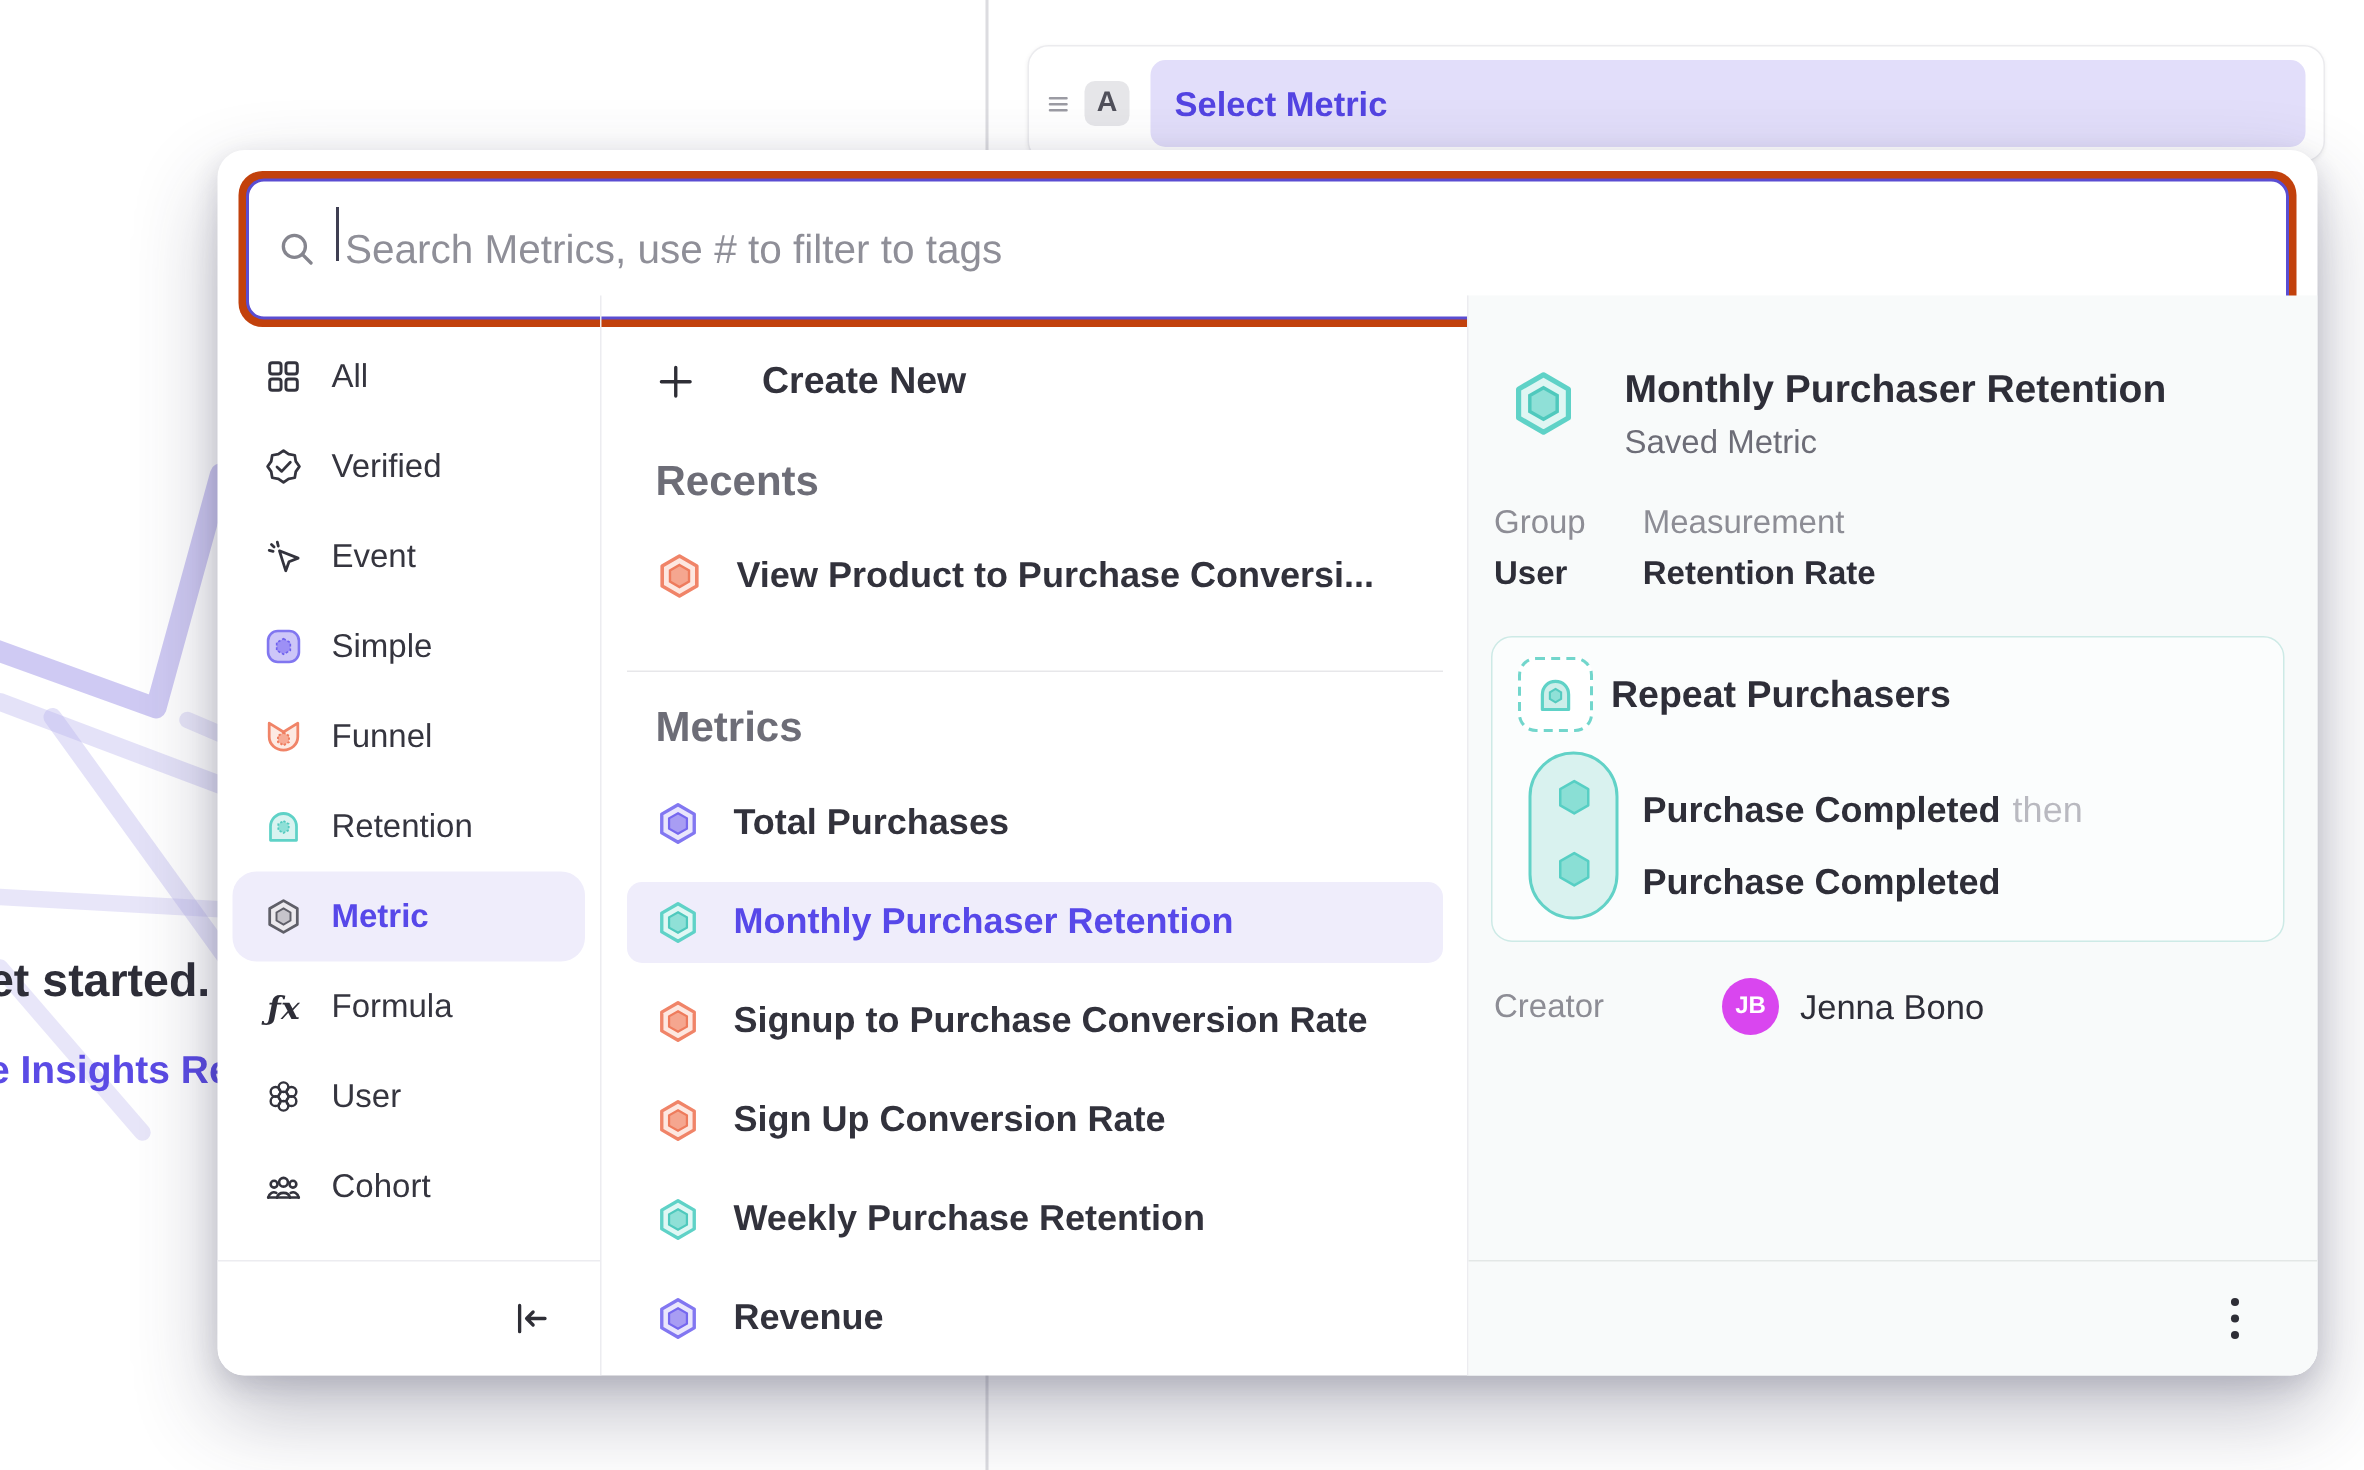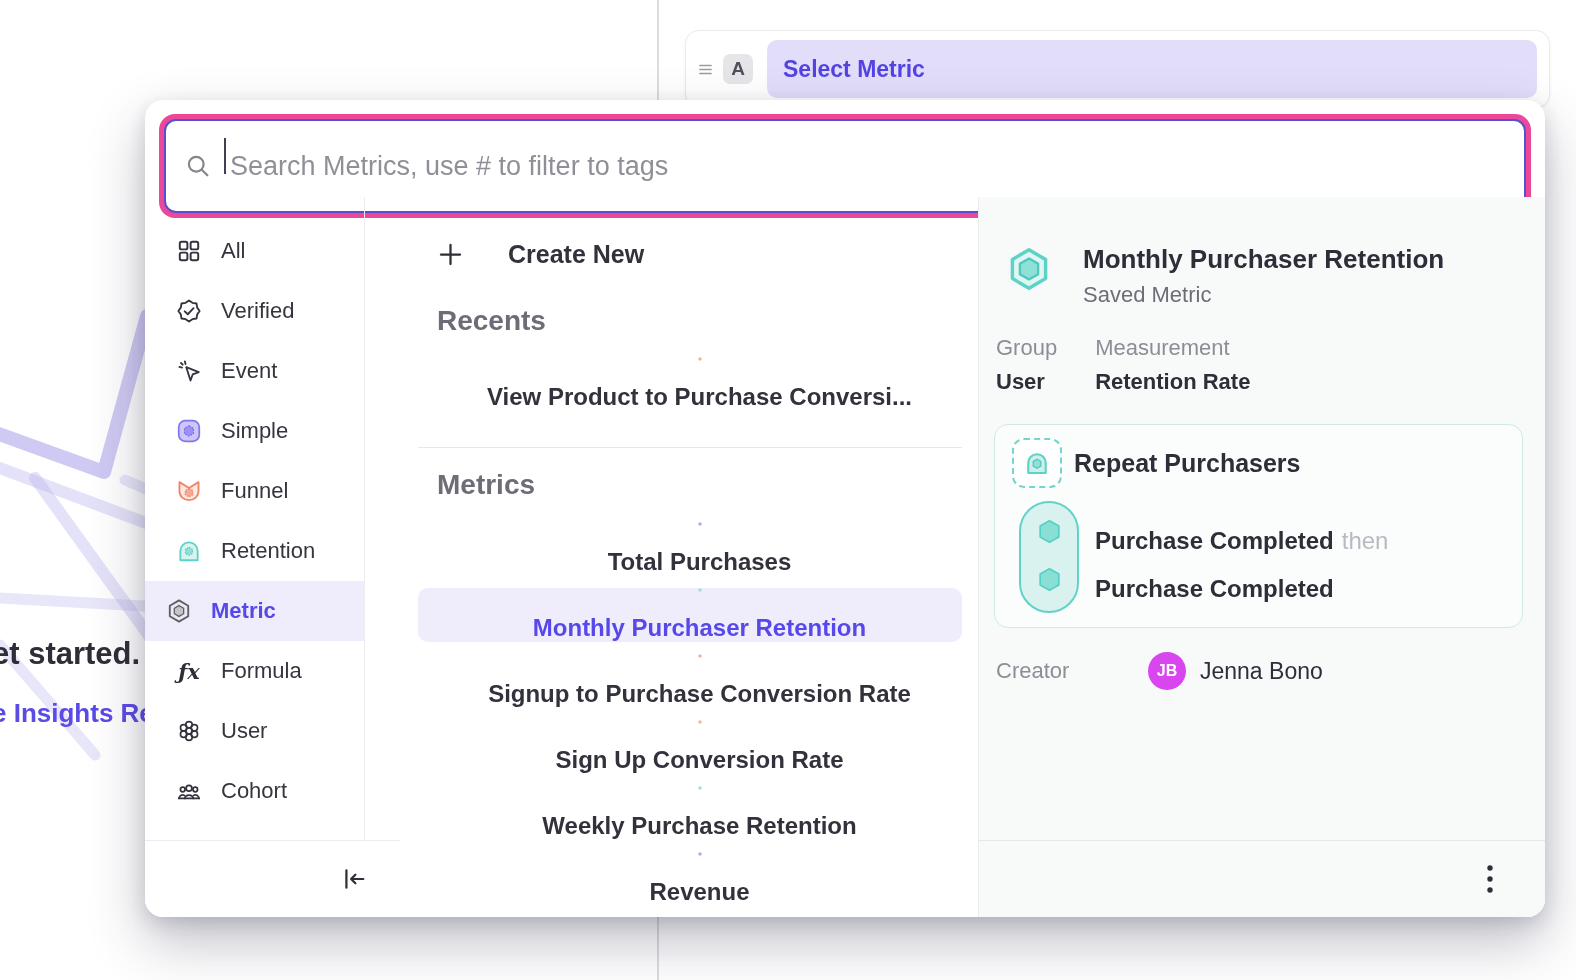--- a/index.html
+++ b/index.html
@@ -27,47 +27,47 @@
     display:flex; align-items:center; justify-content:center; font-size:19px; font-weight:700; color:#50505a; }
   .qb-pill { margin-left:14px; margin-right:12px; flex:1; height:58px; background:#e2defa; border-radius:10px;
     display:flex; align-items:center; padding-left:16px; font-size:23px; font-weight:700; color:#5344e2; cursor:pointer; }
 
   
   .modal { position:absolute; left:145px; top:100px; width:1400px; height:817px; background:#fff;
     border-radius:18px; box-shadow:0 25px 55px rgba(45,45,75,.30), 0 6px 18px rgba(45,45,75,.16);
     z-index:5; overflow:hidden; }
 
   
-  .search-ring { position:absolute; left:14px; top:14px; width:1372px; height:104px; background:#ec4899; border-radius:16px; }
+  .search-ring { position:absolute; left:14px; top:14px; width:1372px; height:104px; background:#c2410c; border-radius:16px; }
   .search-box { position:absolute; left:5px; top:5px; right:5px; bottom:5px; background:#fff;
     border:2px solid #5a4dd2; border-radius:12px; display:flex; align-items:center; }
   .search-box svg { position:absolute; left:18px; }
   .search-caret { position:absolute; left:58px; top:17px; width:2px; height:36px; background:#3f3f52; }
   .search-input { position:absolute; left:64px; right:16px; top:0; height:100%; border:none; outline:none;
     font-family:"Liberation Sans", sans-serif; font-size:27px; color:#32323c; background:transparent; }
   .search-input::placeholder { color:#8f8f98; opacity:1; }
 
   
-  .sidebar { position:absolute; left:0; top:97px; width:220px; bottom:0; border-right:1px solid #ececf0; padding-top:24px; }
+  .sidebar { position:absolute; left:0; top:97px; width:256px; bottom:0; border-right:1px solid #ececf0; padding-top:24px; }
   .side-item { height:60px; display:flex; align-items:center; padding-left:30px; gap:18px; cursor:pointer;
     font-size:22px; font-weight:500; color:#35353f; }
   .side-item .ic { width:28px; height:28px; display:flex; align-items:center; justify-content:center; }
-  .side-item.selected { background:#efedfb; border-radius:0; margin:0 0; padding-left:20px; color:#5748e9; font-weight:600; }
+  .side-item.selected { background:#efedfb; border-radius:16px; margin:0 10px; padding-left:20px; color:#5748e9; font-weight:600; }
   .fx { font-family:"DejaVu Serif", serif; font-style:italic; font-weight:700; font-size:21px; color:#2e2e38; }
   .side-footer { position:absolute; left:0; bottom:0; width:255px; height:77px; border-top:1px solid #ececf0;
     display:flex; align-items:center; justify-content:flex-end; padding-right:26px; background:#fff; }
   .icon-btn { background:none; border:none; cursor:pointer; display:flex; align-items:center; padding:6px; }
 
   .midcol { position:absolute; left:256px; top:97px; width:577px; bottom:0; }
   .create-row { position:absolute; left:36px; top:33px; height:48px; display:flex; align-items:center; gap:20px; cursor:pointer; }
   .create-row .lbl { font-size:25px; font-weight:700; color:#32323c;margin-left:24px; }
   .section-lbl { position:absolute; left:36px; font-size:28px; font-weight:700; color:#6d6d77; }
   .mid-divider { position:absolute; left:17px; width:544px; height:1px; background:#e7e7ea; }
   .m-row { position:absolute; left:17px; width:544px; height:54px; border-radius:10px; display:flex; align-items:center;
-    padding-left:19px; gap:22px; cursor:pointer;flex-direction:column; }
+    padding-left:19px; gap:22px; cursor:pointer; }
   .m-row .lbl { font-size:24px; font-weight:600; color:#32323c; white-space:nowrap; }
   .m-row.selected { background:#efedfb; }
   .m-row.selected .lbl { color:#5748e9; }
 
   .rpanel { position:absolute; left:833px; top:97px; right:0; bottom:0; background:#f8fafa; border-left:1px solid #ececf0; }
   .rp-title { position:absolute; left:104px; top:47px; font-size:26px; font-weight:700; color:#2e2e38; }
   .rp-sub { position:absolute; left:104px; top:85px; font-size:22px; color:#6d6d77; }
   .rp-hex { position:absolute; left:27px; top:49px; }
   .rp-meta { position:absolute; left:17px; top:138px; display:flex; gap:38px; }
   .meta-lbl { font-size:22px; color:#8d8d95; }

